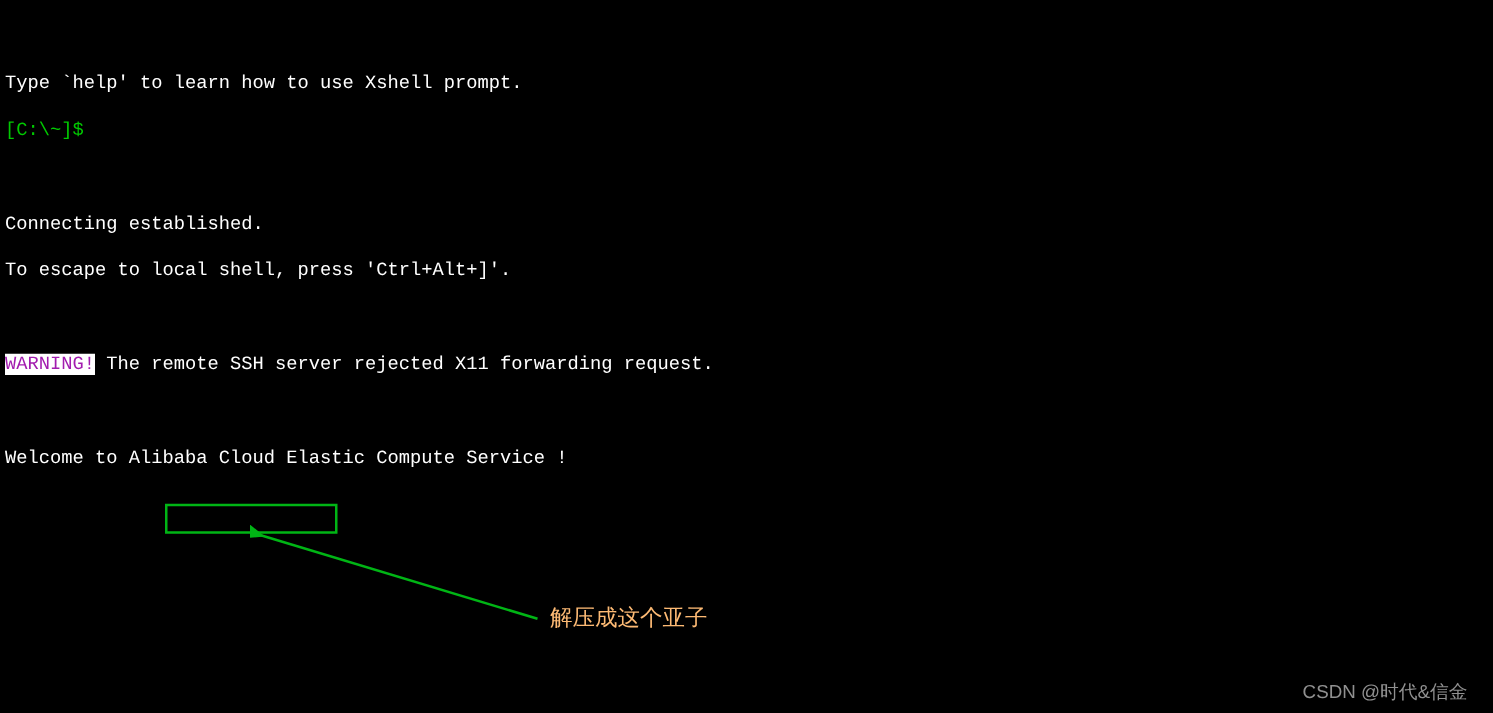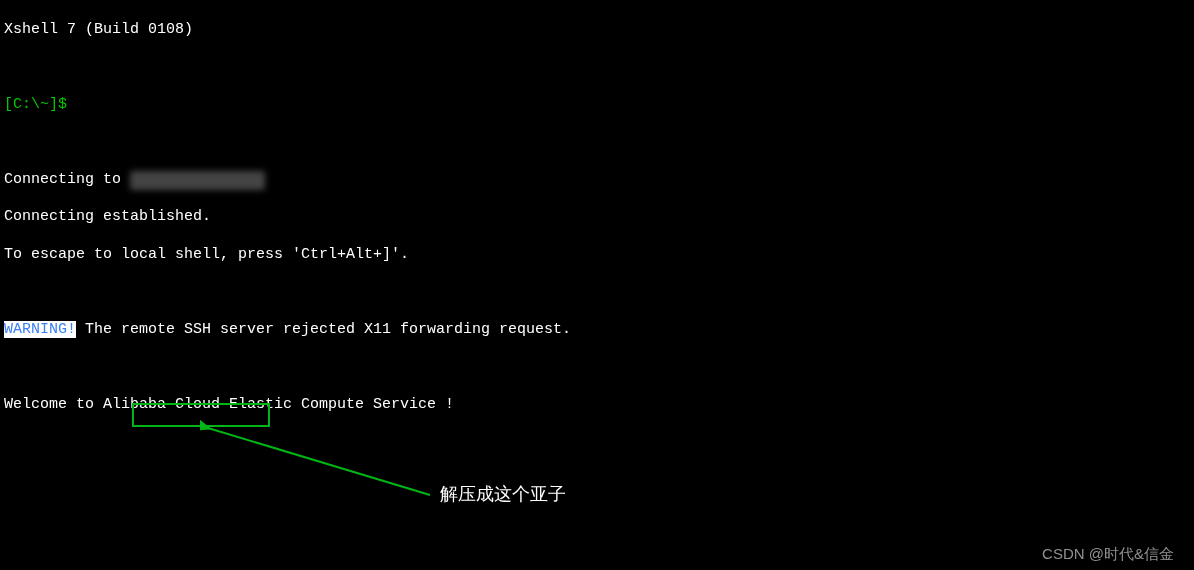--- a/index.html
+++ b/index.html
@@ -13,21 +13,21 @@
     width: 1194px;
     height: 570px;
     overflow: hidden;
     position: relative;
   }
   .term {
     padding: 2px 4px;
     white-space: pre;
   }
   .green { color: #00c900; }
-  .inv   { background: #fff; color: #3b82f6; text-align: right; }
+  .inv   { background: #fff; color: #a21caf; text-align: right; }
   .blur {
     display: inline-block;
     background: #333;
     color: transparent;
     filter: blur(3px);
     border-radius: 2px;
   }
   .blur.light {
     background: #444;
   }
@@ -35,44 +35,43 @@
     position: absolute;
     border: 2px solid #00b515;
     pointer-events: none;
   }
   .arrow-svg {
     position: absolute;
     pointer-events: none;
   }
   .annotation {
     position: absolute;
-    color: #ffffff;
+    color: #fdba74;
     font-family: "Microsoft YaHei", sans-serif;
     font-size: 18px;
     text-align: right;
   }
   .watermark {
     position: absolute;
     right: 20px;
     bottom: 6px;
     color: #aaa;
     font-family: "Microsoft YaHei", sans-serif;
     font-size: 15px;
     opacity: 0.85;
   }
 </style>
 </head>
 <body>
 
 <div class="term">
-<div>Xshell 7 (Build 0108)</div>
 <div>&nbsp;</div>
+<div>Type `help' to learn how to use Xshell prompt.</div>
 <div><span class="green">[C:\~]$ </span></div>
 <div>&nbsp;</div>
-<div><span>Connecting to </span><span class="blur light">xxx.xxx.xxx.xxx</span></div>
 <div>Connecting established.</div>
 <div>To escape to local shell, press 'Ctrl+Alt+]'.</div>
 <div>&nbsp;</div>
 <div><span class="inv">WARNING!</span><span> The remote SSH server rejected X11 forwarding request.</span></div>
 <div>&nbsp;</div>
 <div>Welcome to Alibaba Cloud Elastic Compute Service !</div>
 <div>&nbsp;</div>
 
 
 

